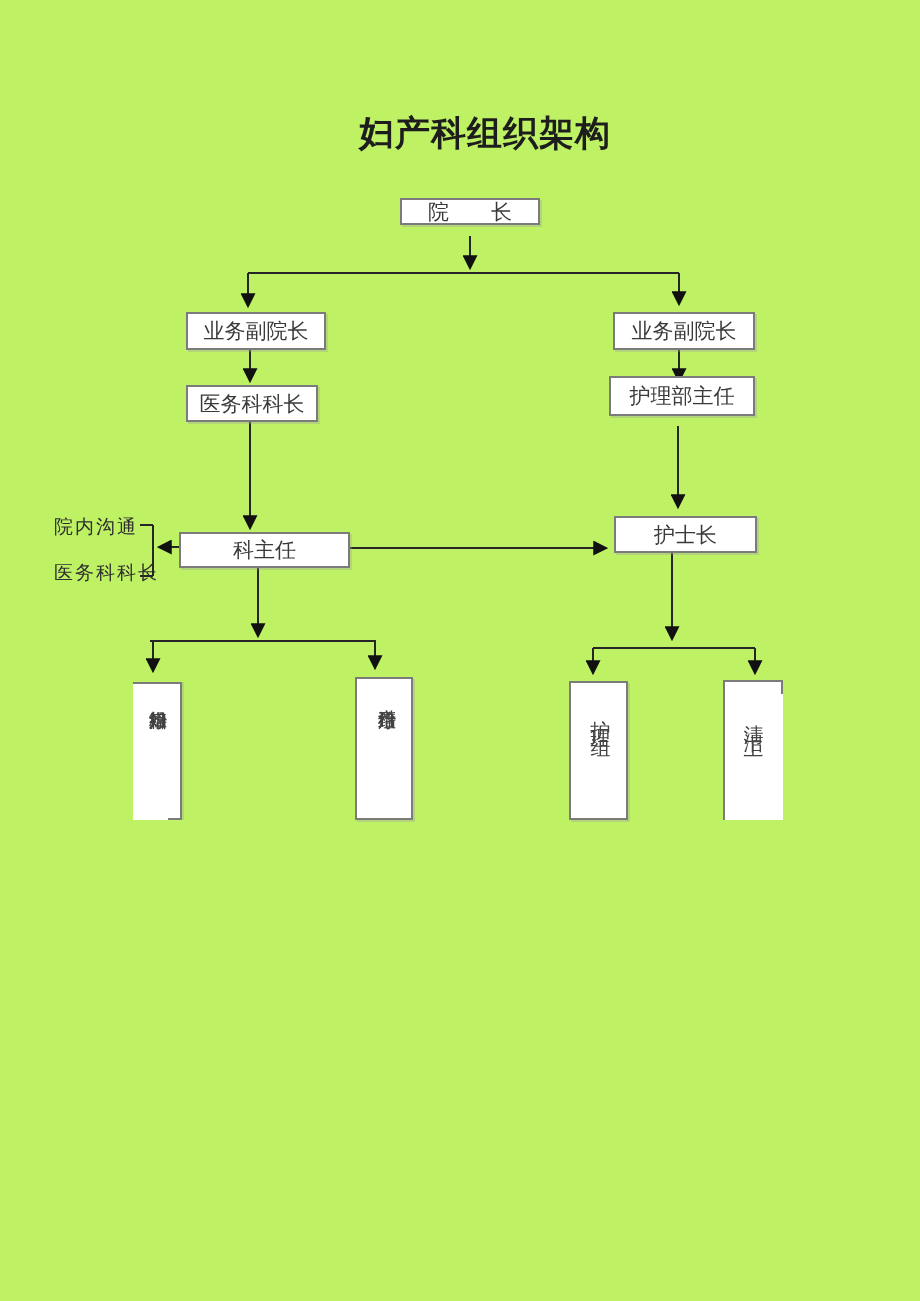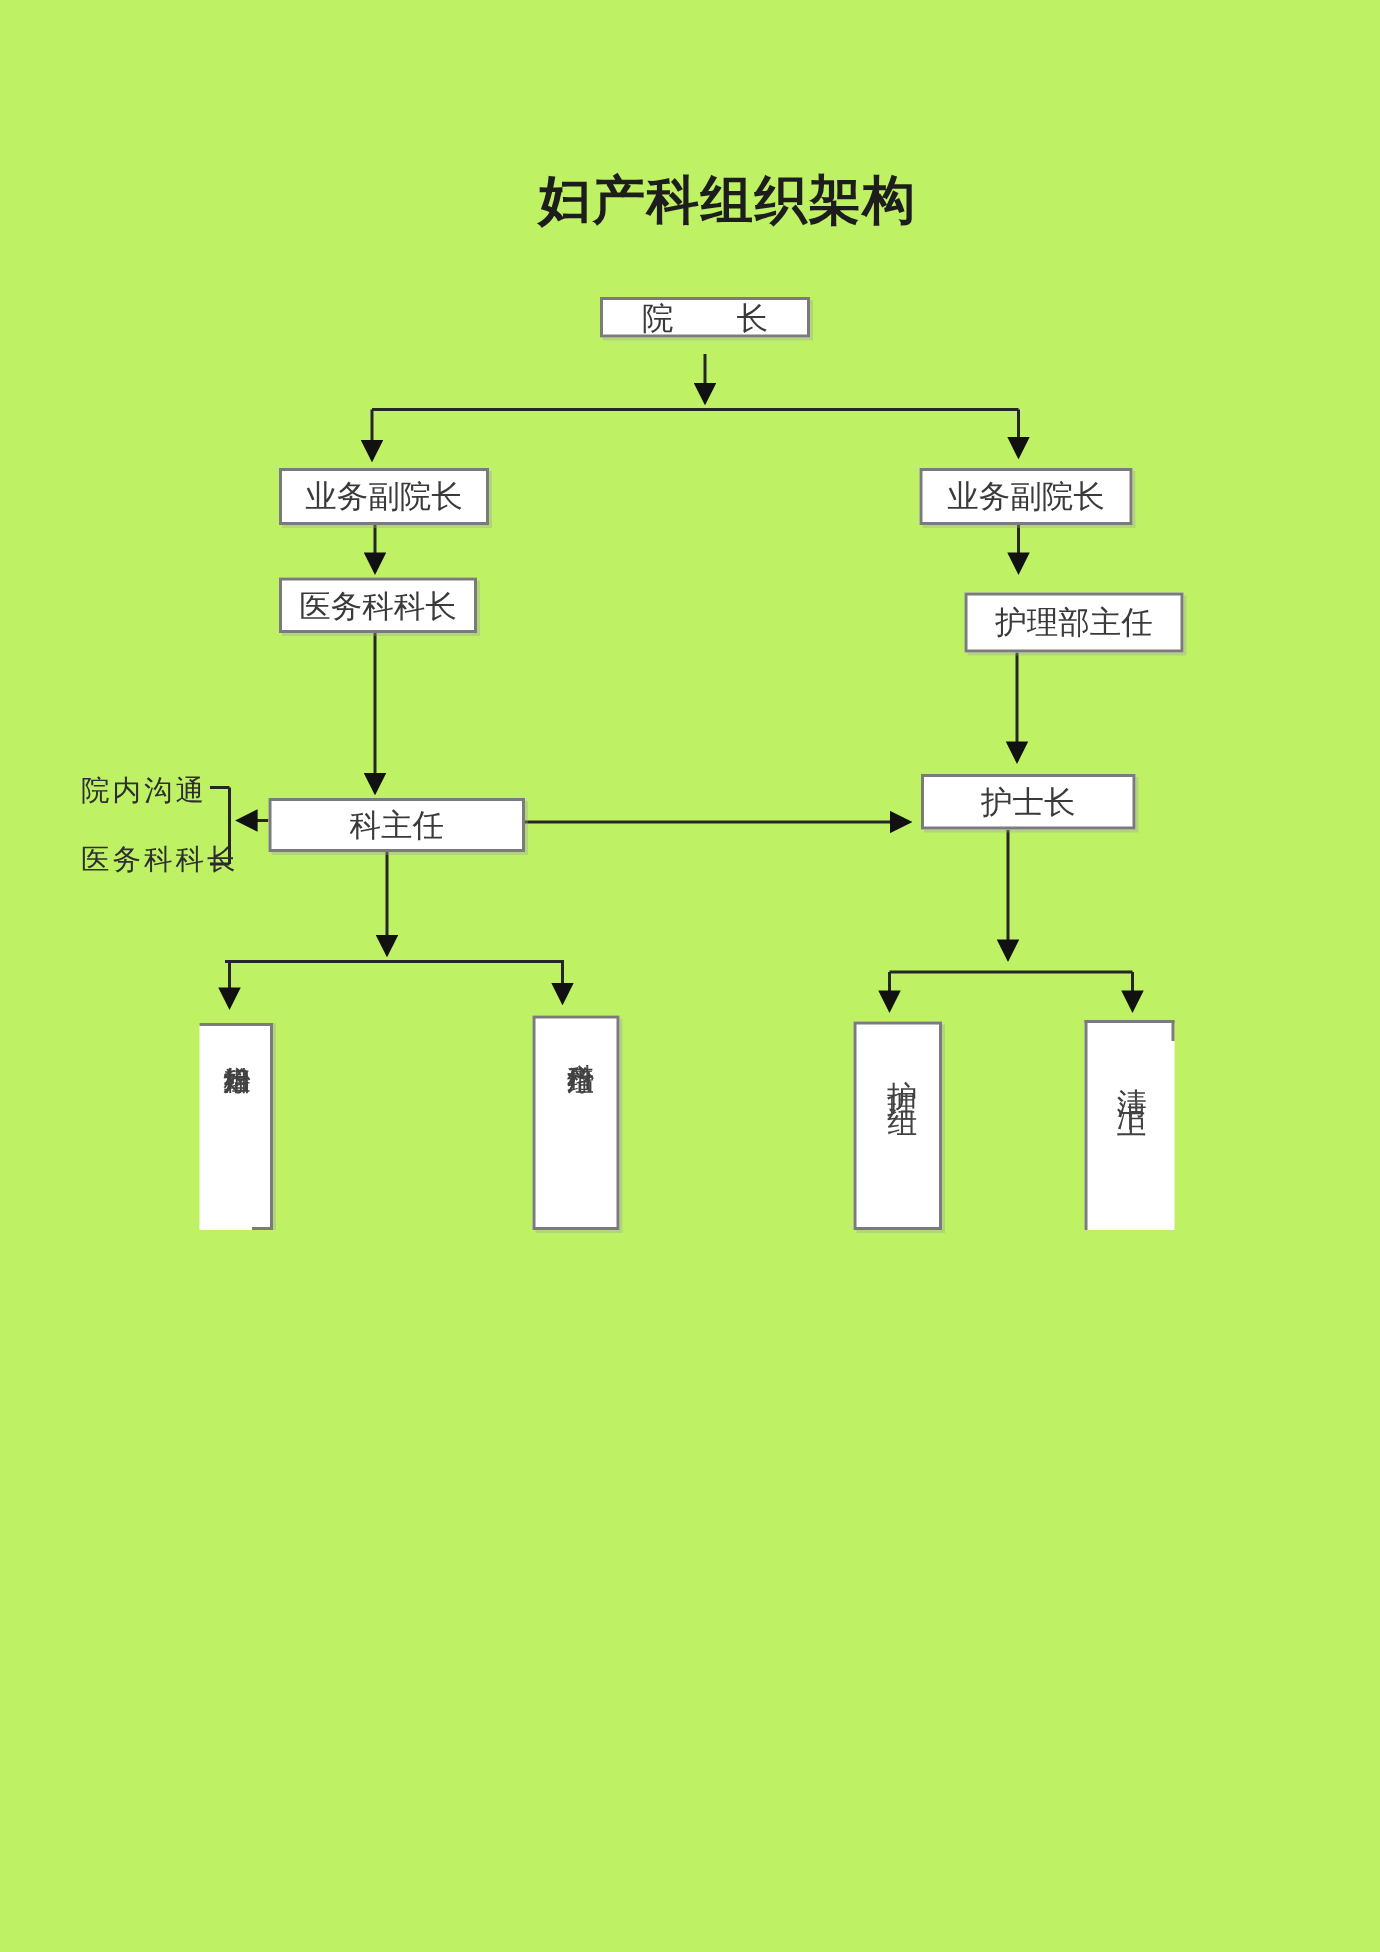--- a/index.html
+++ b/index.html
@@ -29,21 +29,21 @@
     display:flex;align-items:center;justify-content:center;
     font-size:21px;
     color:#3a3a3a;
     white-space:pre;
   }
   
   #n-president       {left:400px;top:198px;width:140px;height:27px;}
   #n-vp-left         {left:186px;top:312px;width:140px;height:38px;}
   #n-vp-right        {left:613px;top:312px;width:142px;height:38px;}
   #n-medical-chief   {left:186px;top:385px;width:132px;height:37px;}
-  #n-nursing-director{left:609px;top:395px;width:146px;height:40px;margin-left:34px;}
+  #n-nursing-director{left:609px;top:376px;width:146px;height:40px;}
   #n-dept-director   {left:179px;top:532px;width:171px;height:36px;}
   #n-head-nurse      {left:614px;top:516px;width:143px;height:37px;}
   
   .vnode{
     position:absolute;
     box-sizing:border-box;
     border:2px solid #7b7b7b;
     background:#ffffff;
     writing-mode:vertical-lr;
     text-orientation:upright;

